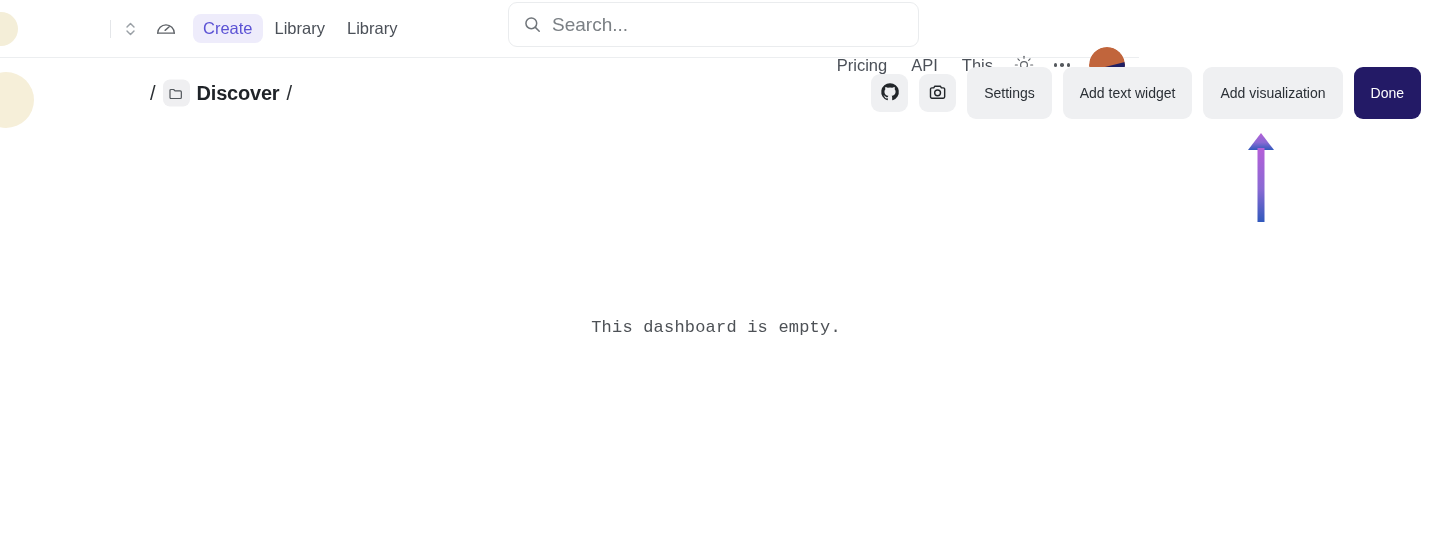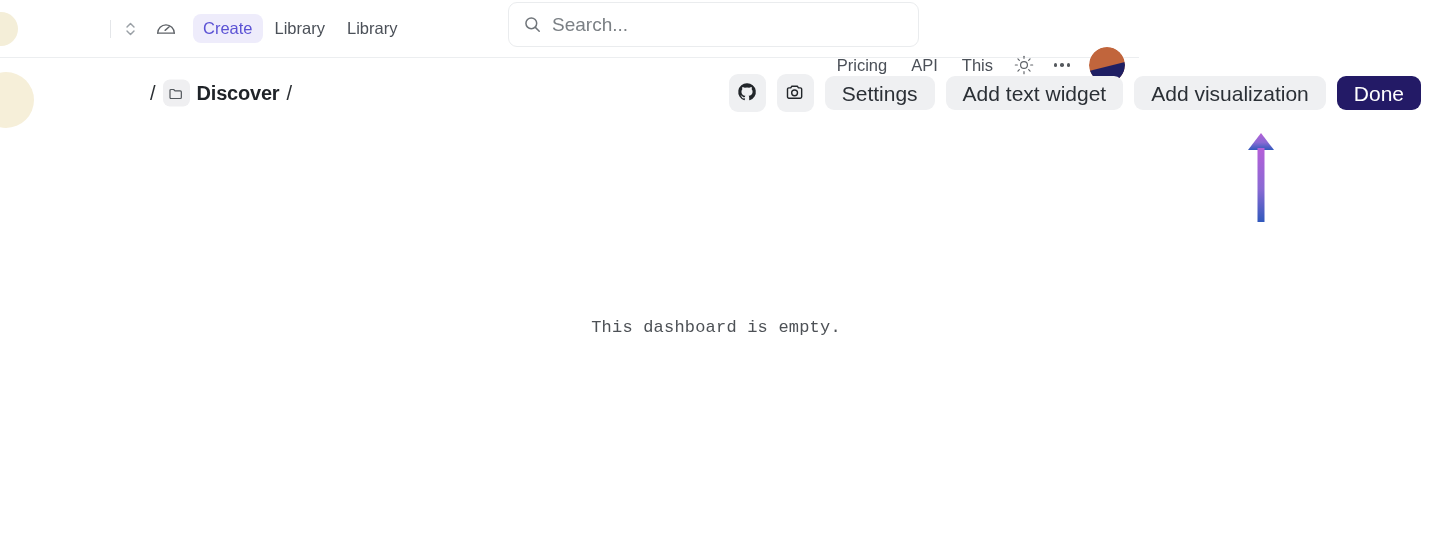--- a/index.html
+++ b/index.html
@@ -247,27 +247,27 @@
     background: #eff0f2;
     border: 0;
     display: flex;
     align-items: center;
     justify-content: center;
     color: #22262a;
     cursor: pointer;
   }
 
   .pill-btn {
-    height: 34px;
+    height: 52px;
     border-radius: 9px;
     background: #eff0f2;
     border: 0;
     padding: 0 17px;
     font-family: "Liberation Sans", sans-serif;
-    font-size: 21px;
+    font-size: 14px;
     color: #2b3036;
     cursor: pointer;
     white-space: nowrap;
     line-height: 1;
   }
 
   .pill-btn.primary {
     background: #231a66;
     color: #ffffff;
   }

